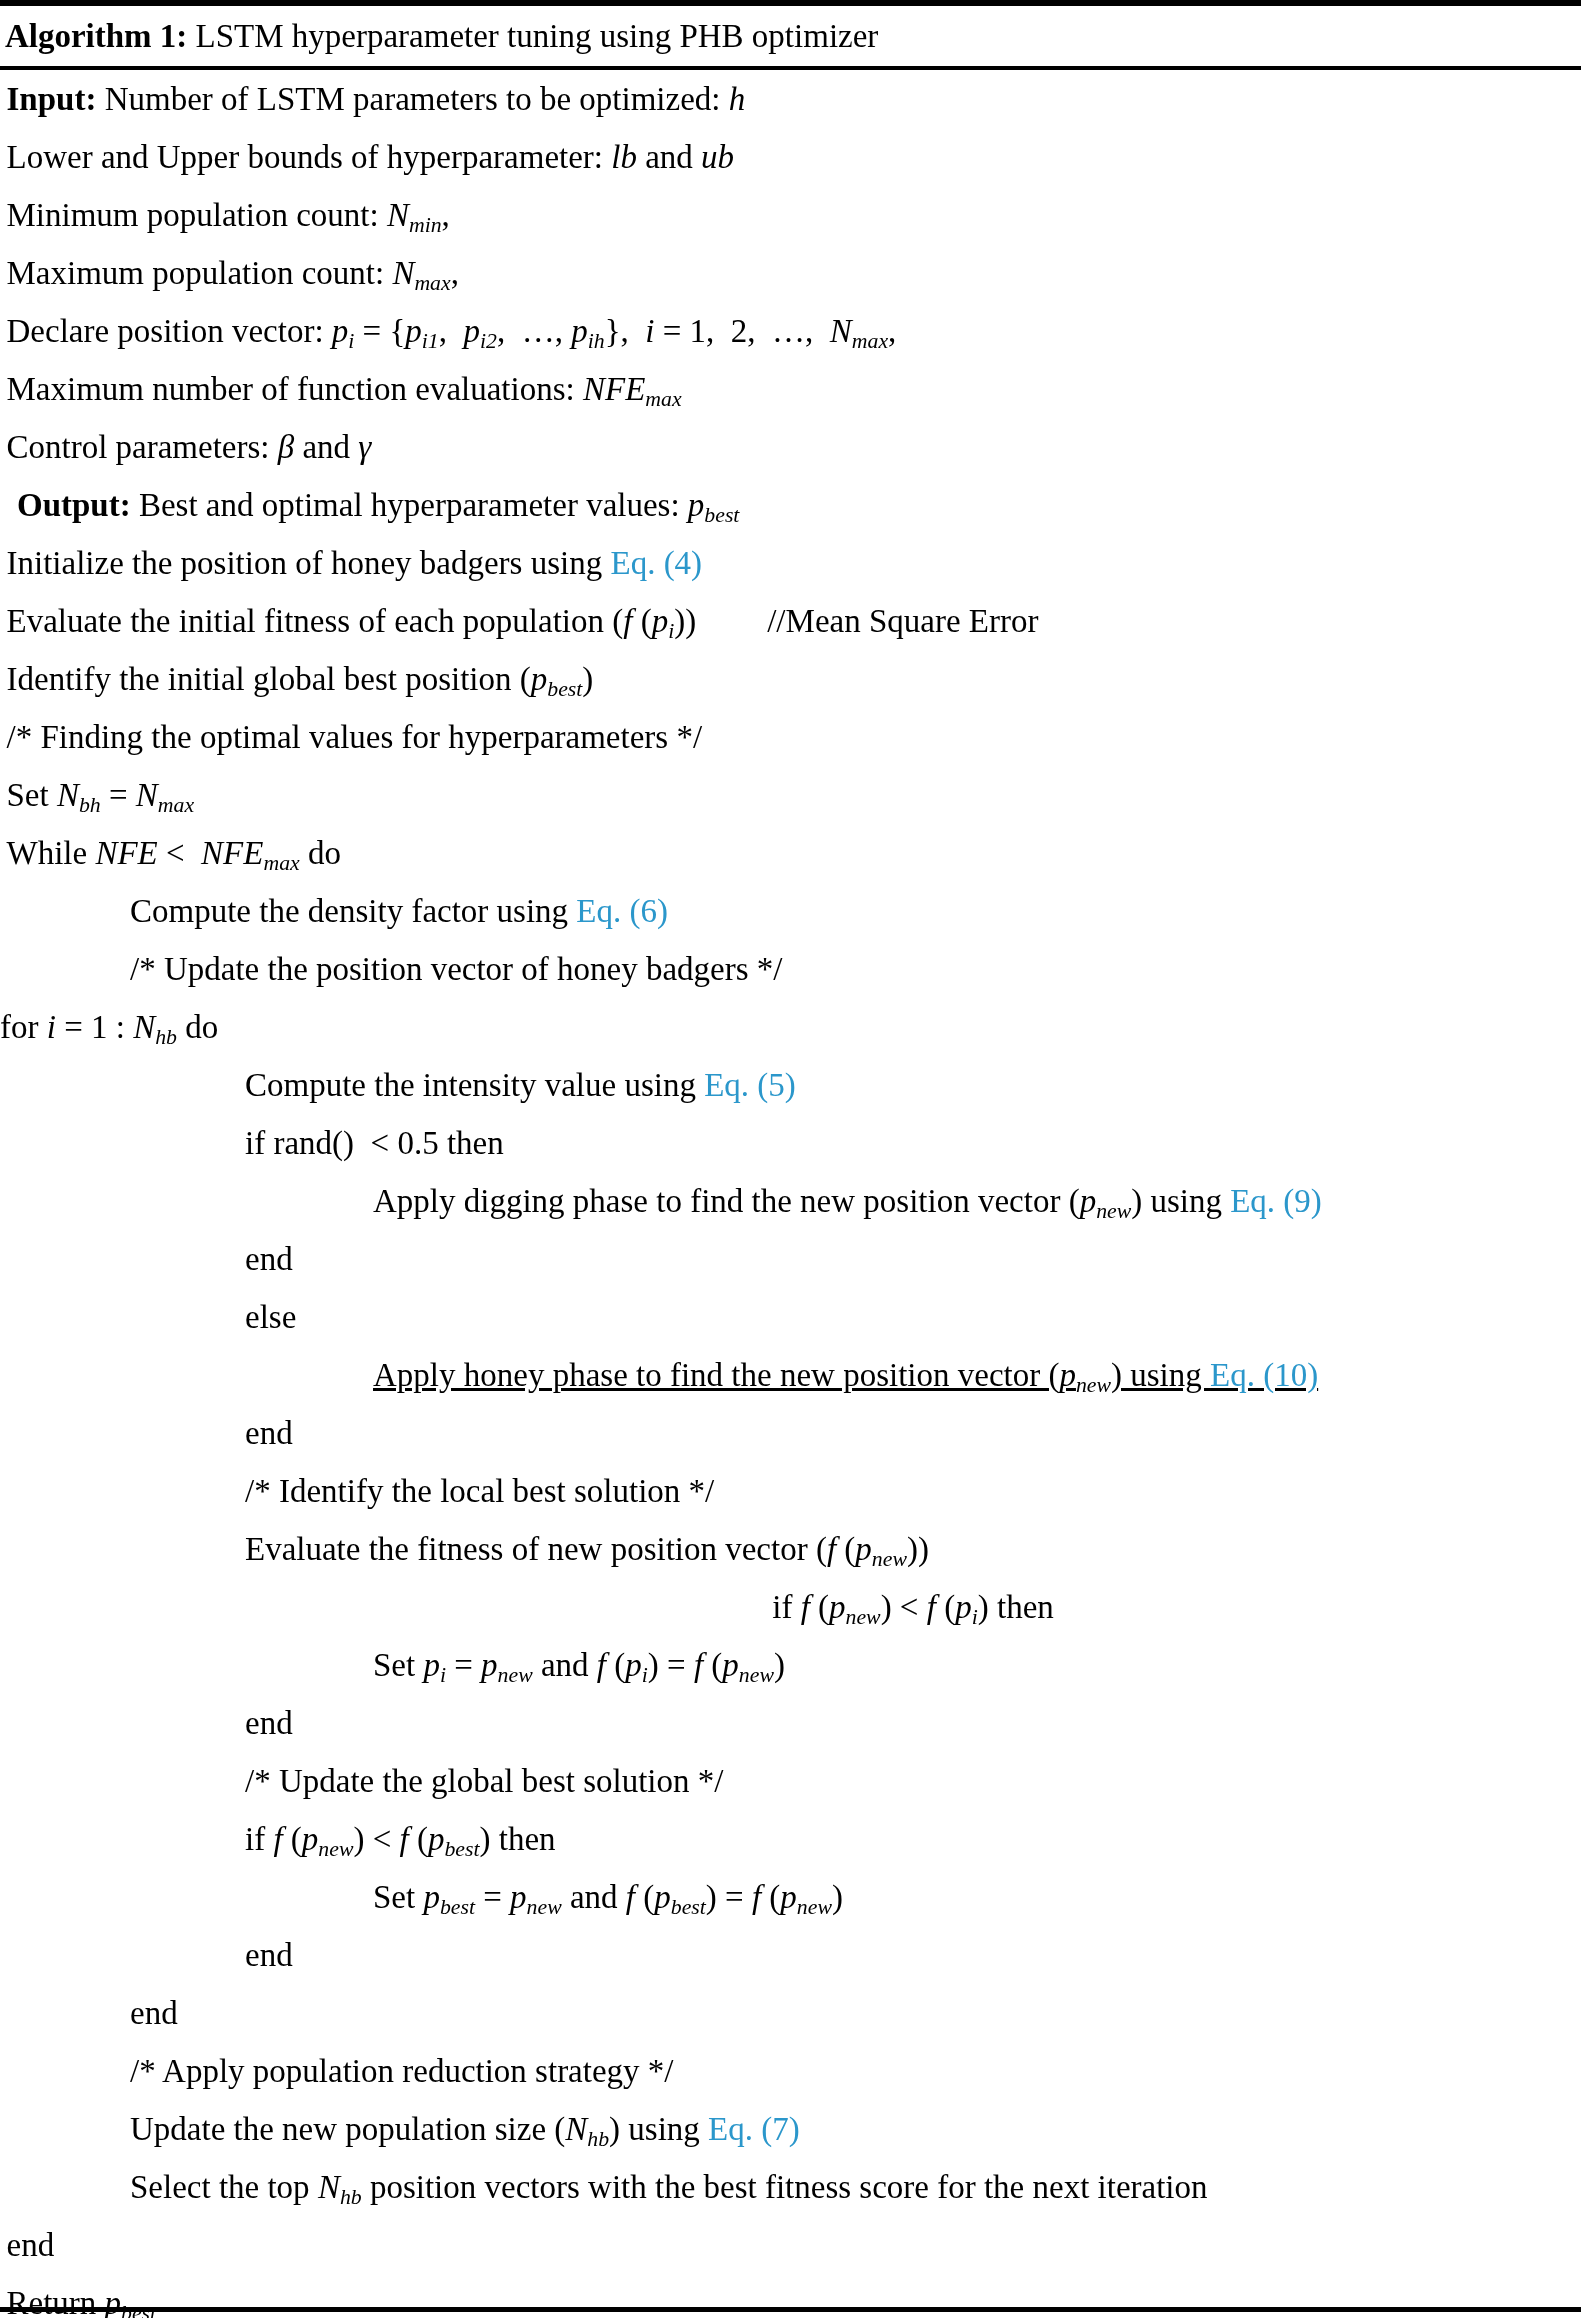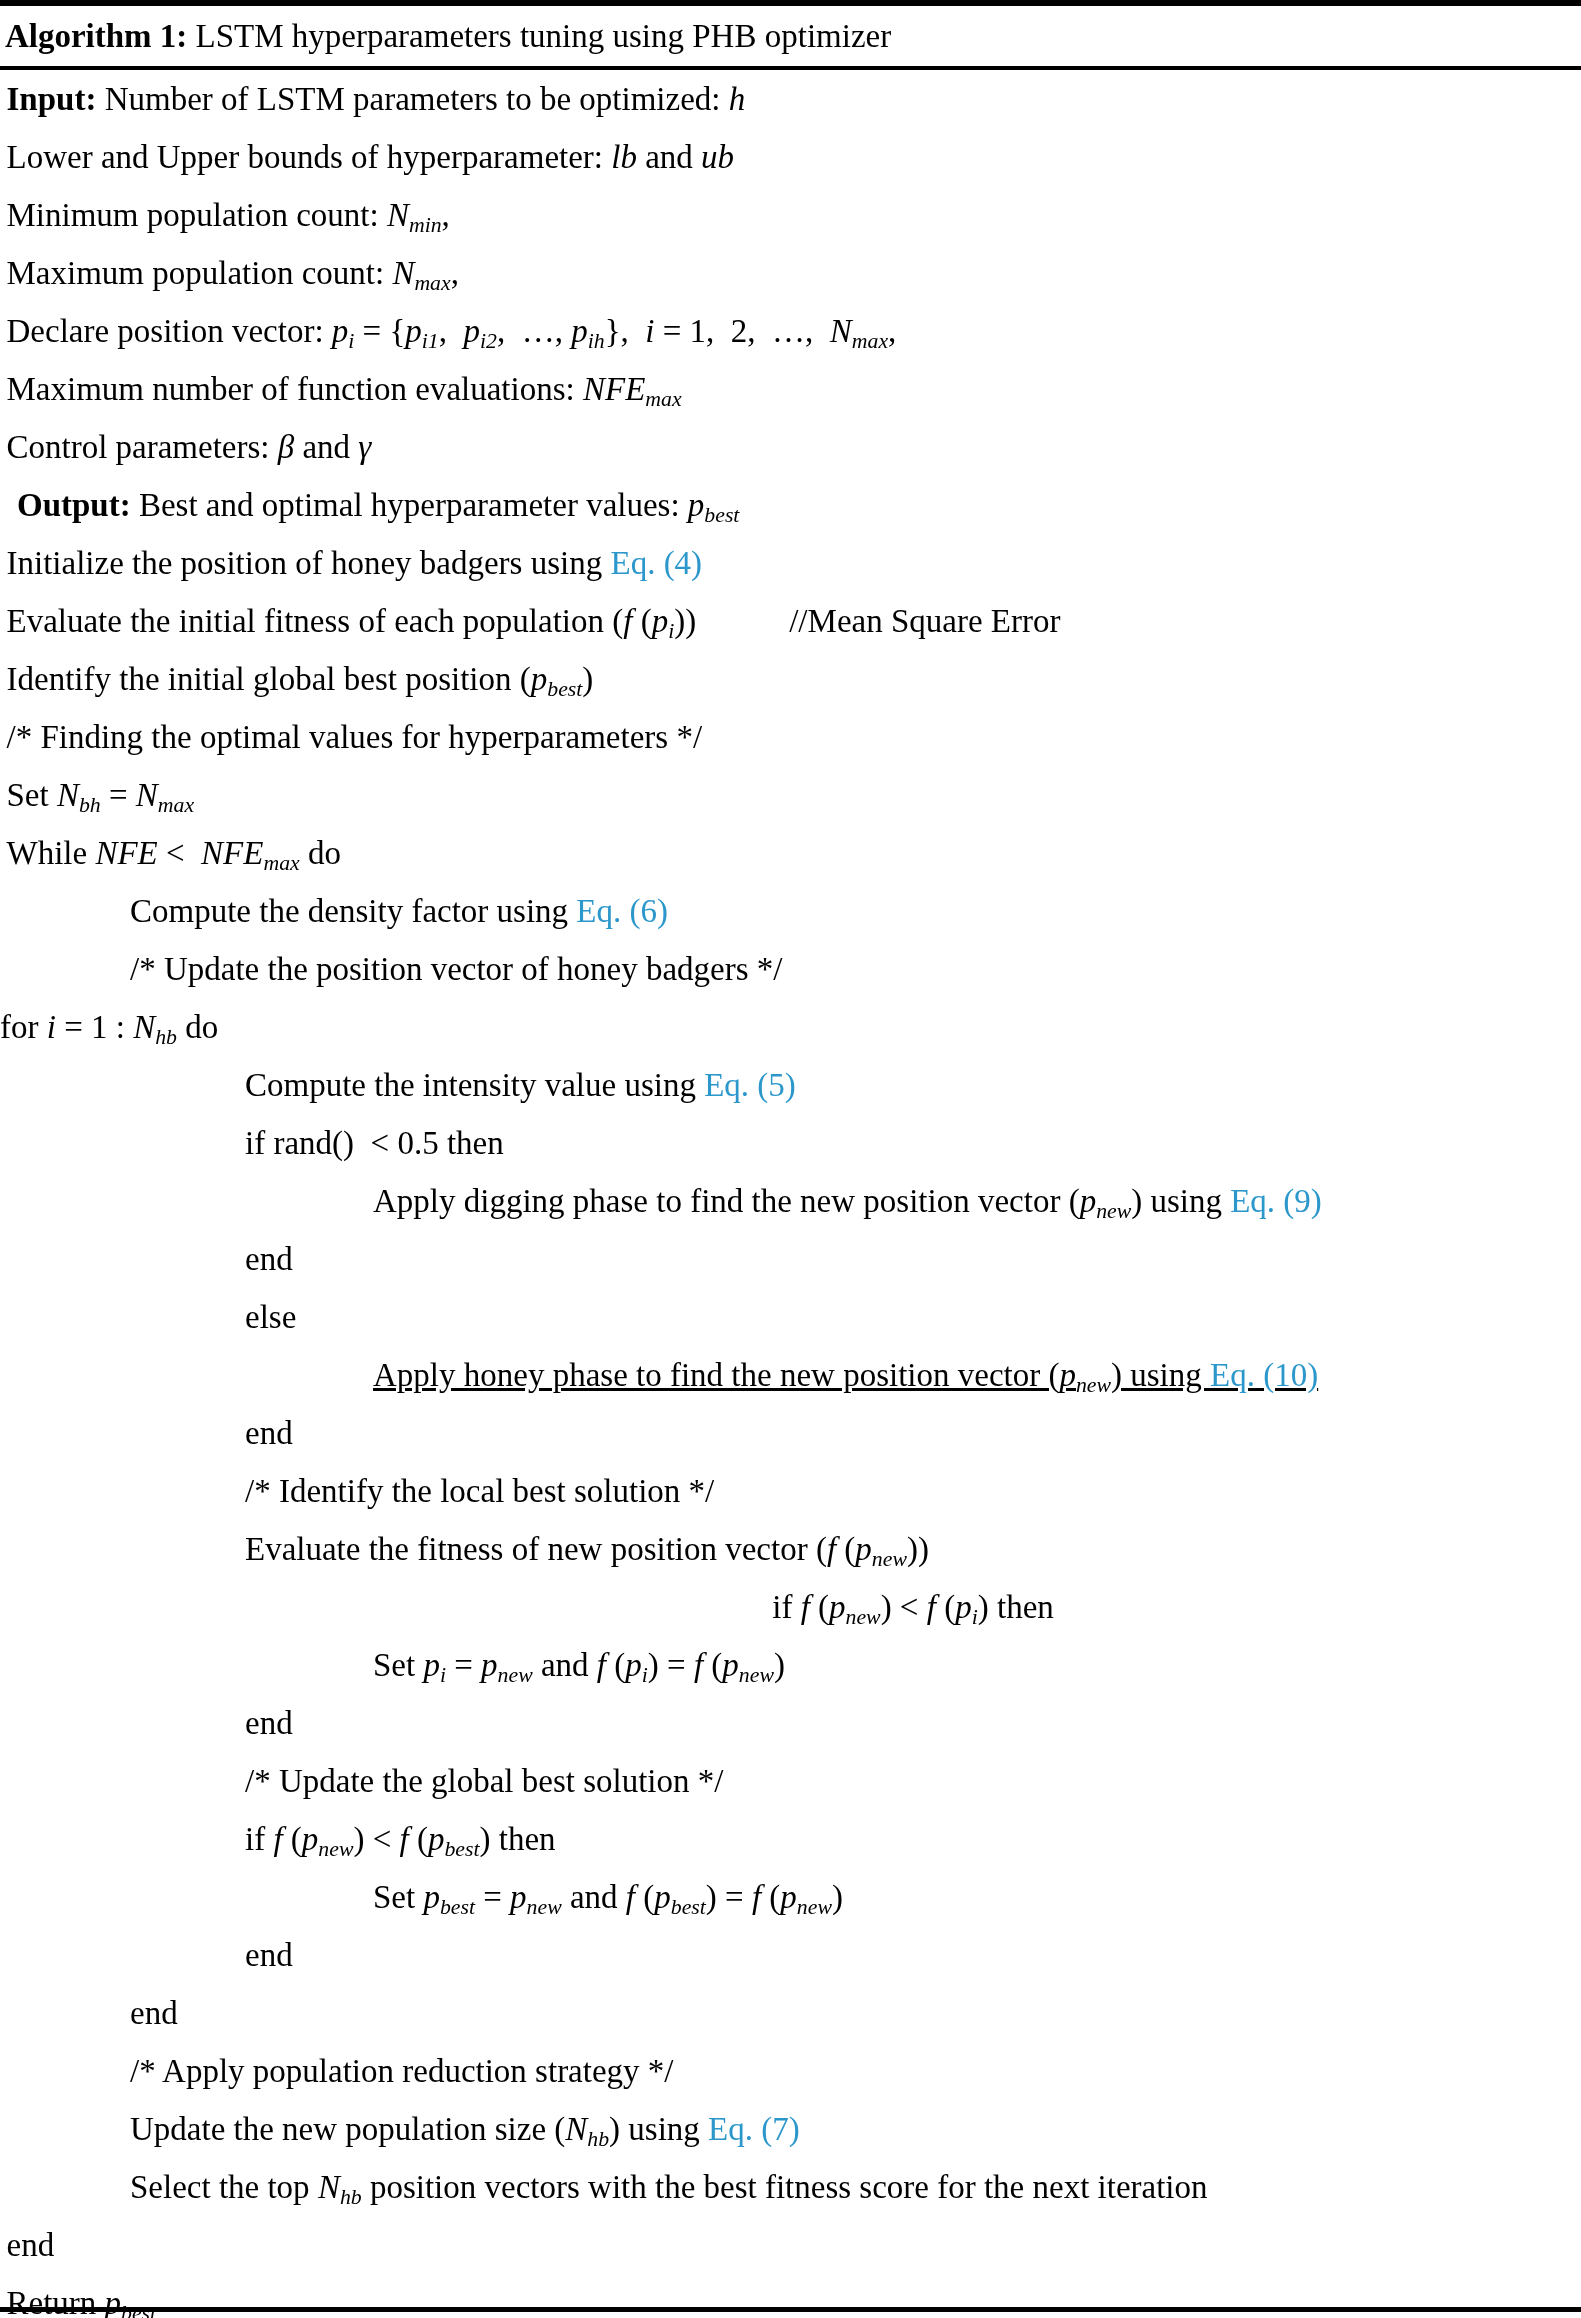--- a/index.html
+++ b/index.html
@@ -28,35 +28,35 @@
   .sub{
     font-size:0.66em;font-style:italic;line-height:0;
     position:relative;top:0.28em;
   }
 </style>
 </head>
 <body style="background: rgb(255, 255, 255); color: rgb(0, 0, 0);">
 
 <div class="rule" id="rule-top" style="background: rgb(0, 0, 0);"></div>
 
-<div id="title-line"><span class="seg-b">Algorithm 1:</span><span class="seg-n"> LSTM hyperparameters tuning using PHB optimizer</span></div>
+<div id="title-line"><span class="seg-b">Algorithm 1:</span><span class="seg-n"> LSTM hyperparameter tuning using PHB optimizer</span></div>
 
 <div class="rule" id="rule-mid" style="background: rgb(0, 0, 0);"></div>
 
 <div id="algo-body">
     <div class="line" style="padding-left: 6.5px;"><span class="seg-b">Input:</span><span class="seg-n"> Number of LSTM parameters to be optimized: </span><span class="seg-i">h</span></div>
     <div class="line" style="padding-left: 6.5px;"><span class="seg-n">Lower and Upper bounds of hyperparameter: </span><span class="seg-i">lb</span><span class="seg-n"> and </span><span class="seg-i">ub</span></div>
     <div class="line" style="padding-left: 6.5px;"><span class="seg-n">Minimum population count: </span><span class="seg-i">N</span><span class="sub">min</span><span class="seg-n">,</span></div>
     <div class="line" style="padding-left: 6.5px;"><span class="seg-n">Maximum population count: </span><span class="seg-i">N</span><span class="sub">max</span><span class="seg-n">,</span></div>
     <div class="line" style="padding-left: 6.5px;"><span class="seg-n">Declare position vector: </span><span class="seg-i">p</span><span class="sub">i</span><span class="seg-n"> = {</span><span class="seg-i">p</span><span class="sub">i1</span><span class="seg-n">,  </span><span class="seg-i">p</span><span class="sub">i2</span><span class="seg-n">,  …, </span><span class="seg-i">p</span><span class="sub">ih</span><span class="seg-n">},  </span><span class="seg-i">i</span><span class="seg-n"> = 1,  2,  …,  </span><span class="seg-i">N</span><span class="sub">max</span><span class="seg-n">,</span></div>
     <div class="line" style="padding-left: 6.5px;"><span class="seg-n">Maximum number of function evaluations: </span><span class="seg-i">NFE</span><span class="sub">max</span></div>
     <div class="line" style="padding-left: 6.5px;"><span class="seg-n">Control parameters: </span><span class="seg-i">β</span><span class="seg-n"> and </span><span class="seg-i">γ</span></div>
     <div class="line" style="padding-left: 17px;"><span class="seg-b">Output:</span><span class="seg-n"> Best and optimal hyperparameter values: </span><span class="seg-i">p</span><span class="sub">best</span></div>
     <div class="line" style="padding-left: 6.5px;"><span class="seg-n">Initialize the position of honey badgers using </span><span class="seg-l" style="color: rgb(43, 151, 203);">Eq. (4)</span></div>
-    <div class="line" style="padding-left: 6.5px;"><span class="seg-n">Evaluate the initial fitness of each population (</span><span class="seg-i">f</span><span class="seg-n"> (</span><span class="seg-i">p</span><span class="sub">i</span><span class="seg-n">))</span><span class="seg-n" style="margin-left: 93px;">//Mean Square Error</span></div>
+    <div class="line" style="padding-left: 6.5px;"><span class="seg-n">Evaluate the initial fitness of each population (</span><span class="seg-i">f</span><span class="seg-n"> (</span><span class="seg-i">p</span><span class="sub">i</span><span class="seg-n">))</span><span class="seg-n" style="margin-left: 71px;">//Mean Square Error</span></div>
     <div class="line" style="padding-left: 6.5px;"><span class="seg-n">Identify the initial global best position (</span><span class="seg-i">p</span><span class="sub">best</span><span class="seg-n">)</span></div>
     <div class="line" style="padding-left: 6.5px;"><span class="seg-n">/* Finding the optimal values for hyperparameters */</span></div>
     <div class="line" style="padding-left: 6.5px;"><span class="seg-n">Set </span><span class="seg-i">N</span><span class="sub">bh</span><span class="seg-n"> = </span><span class="seg-i">N</span><span class="sub">max</span></div>
     <div class="line" style="padding-left: 6.5px;"><span class="seg-n">While </span><span class="seg-i">NFE</span><span class="seg-n"> &lt;  </span><span class="seg-i">NFE</span><span class="sub">max</span><span class="seg-n"> do</span></div>
     <div class="line" style="padding-left: 130px;"><span class="seg-n">Compute the density factor using </span><span class="seg-l" style="color: rgb(43, 151, 203);">Eq. (6)</span></div>
     <div class="line" style="padding-left: 130px;"><span class="seg-n">/* Update the position vector of honey badgers */</span></div>
     <div class="line" style=""><span class="seg-n">for </span><span class="seg-i">i</span><span class="seg-n"> = 1 : </span><span class="seg-i">N</span><span class="sub">hb</span><span class="seg-n"> do</span></div>
     <div class="line" style="padding-left: 245px;"><span class="seg-n">Compute the intensity value using </span><span class="seg-l" style="color: rgb(43, 151, 203);">Eq. (5)</span></div>
     <div class="line" style="padding-left: 245px;"><span class="seg-n">if rand()  &lt; 0.5 then</span></div>
     <div class="line" style="padding-left: 373px;"><span class="seg-n">Apply digging phase to find the new position vector (</span><span class="seg-i">p</span><span class="sub">new</span><span class="seg-n">) using </span><span class="seg-l" style="color: rgb(43, 151, 203);">Eq. (9)</span></div>

